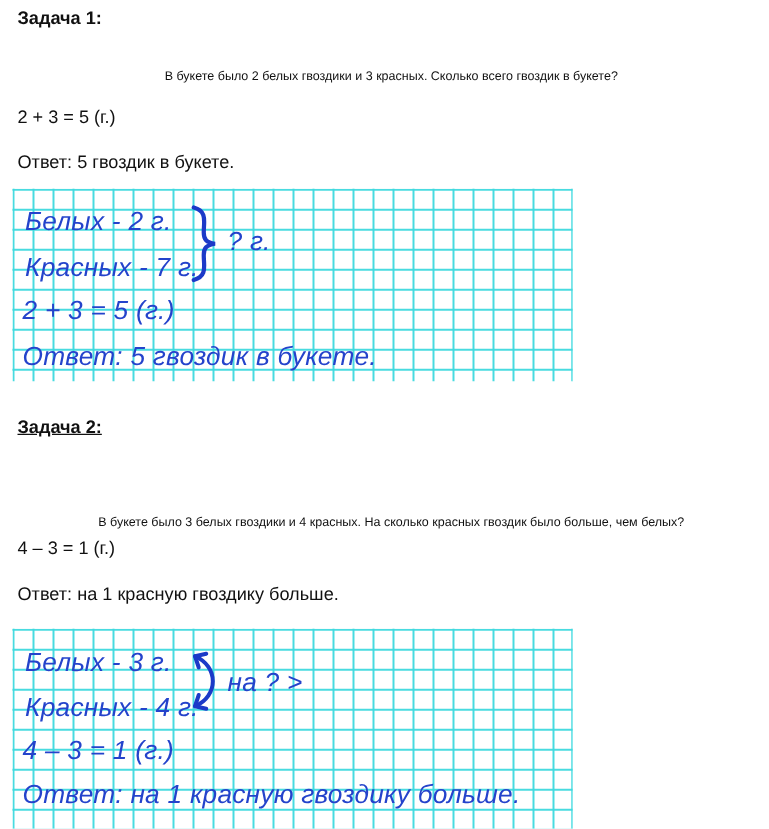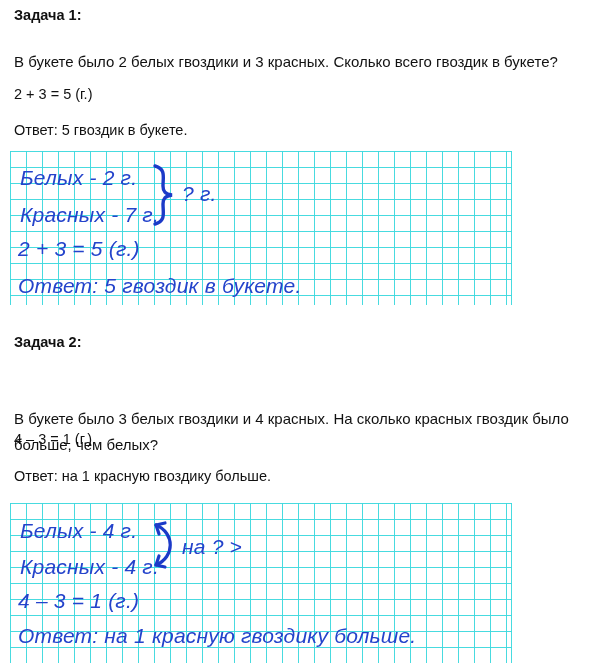--- a/index.html
+++ b/index.html
@@ -3,38 +3,38 @@
 <meta charset="utf-8">
 <style>
   * { margin: 0; padding: 0; box-sizing: border-box; }
   html, body { width: 615px; height: 663px; background: #ffffff; overflow: hidden; }
   body { font-family: "Liberation Sans", sans-serif; color: #111111; position: relative; }
 
   .abs { position: absolute; }
 
   
   .task-title { font-size: 14.5px; font-weight: bold; left: 14px; text-align: center; }
-  .statement  { font-size: 15px; left: 14px; line-height: 26px; width: 598px; }
+  .statement  { font-size: 10px; left: 14px; line-height: 26px; width: 598px; text-align: center; }
   .equation   { font-size: 14.5px; left: 14px; }
   .answer     { font-size: 14.5px; left: 14px; }
 
   #title1    { top: 7px; }
   #stmt1     { top: 49px; }
   #eq1       { top: 86px; }
   #ans1      { top: 122px; }
-  #title2    { top: 334px; }
+  #title2    { top: 334px; text-decoration: underline; }
   #stmt2     { top: 366px; margin-top: 40px; }
   #eq2       { top: 431px; }
   #ans2      { top: 468px; }
 
   
   .notebook {
     position: absolute;
     left: 10px;
-    width: 502px;
+    width: 448px;
     background-color: #ffffff;
     background-image:
       linear-gradient(to right, rgba(62,217,222,0.95) 1.4px, rgba(62,217,222,0) 1.4px),
       linear-gradient(to bottom, rgba(62,217,222,0.95) 1.4px, rgba(62,217,222,0) 1.4px);
     background-size: 16px 16px;
     border-right: 1.4px solid rgba(62,217,222,0.95);
   }
   #grid1 { top: 151px; height: 154px; }
   #grid2 { top: 503px; height: 160px; }
 
@@ -96,21 +96,21 @@
 
 <div class="abs task-title" id="title2">Задача 2:</div>
 
 <div class="abs statement" id="stmt2">В букете было 3 белых гвоздики и 4 красных. На сколько красных гвоздик было больше, чем белых?</div>
 
 <div class="abs equation" id="eq2">4 – 3 = 1 (г.)</div>
 
 <div class="abs answer" id="ans2">Ответ: на 1 красную гвоздику больше.</div>
 
 <div class="notebook" id="grid2">
-  <div class="ink g2-line1">Белых - 4 г.</div>
+  <div class="ink g2-line1">Белых - 3 г.</div>
   <div class="ink g2-line2">Красных - 4 г.</div>
 
   <span class="abs g2-arrow">
     <svg width="42" height="54" viewBox="0 0 42 54">
       <path d="M8,7 C27,15 27,39 8,47" fill="none" stroke="#1c3ac8" stroke-width="3.2" stroke-linecap="round"></path>
       <path d="M8,7 L17,5 M8,7 L11,16" fill="none" stroke="#1c3ac8" stroke-width="3.2" stroke-linecap="round"></path>
       <path d="M8,47 L17,49 M8,47 L11,38" fill="none" stroke="#1c3ac8" stroke-width="3.2" stroke-linecap="round"></path>
     </svg>
   </span>
 

